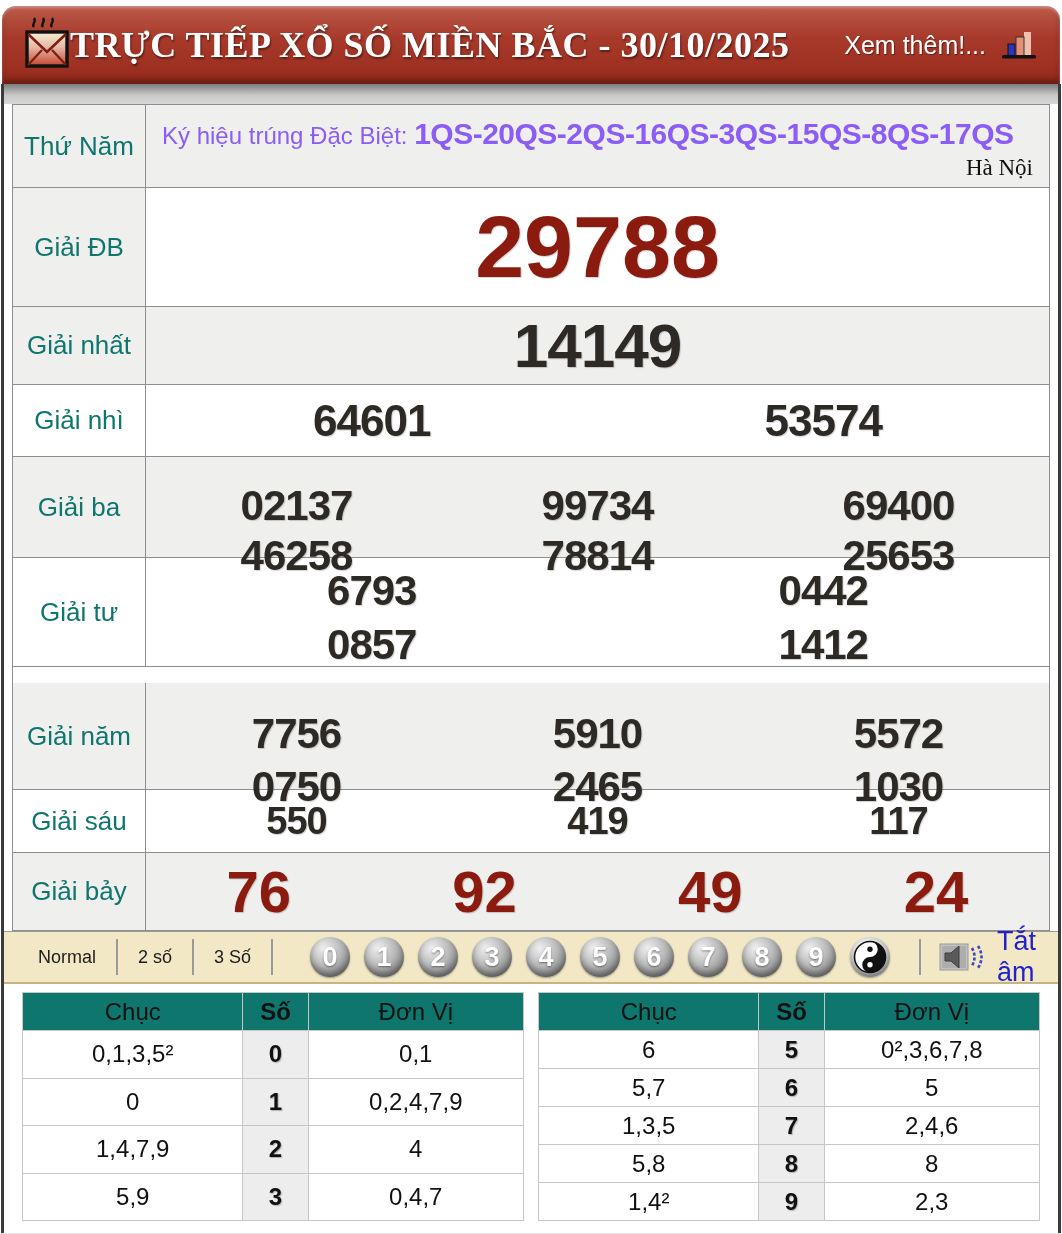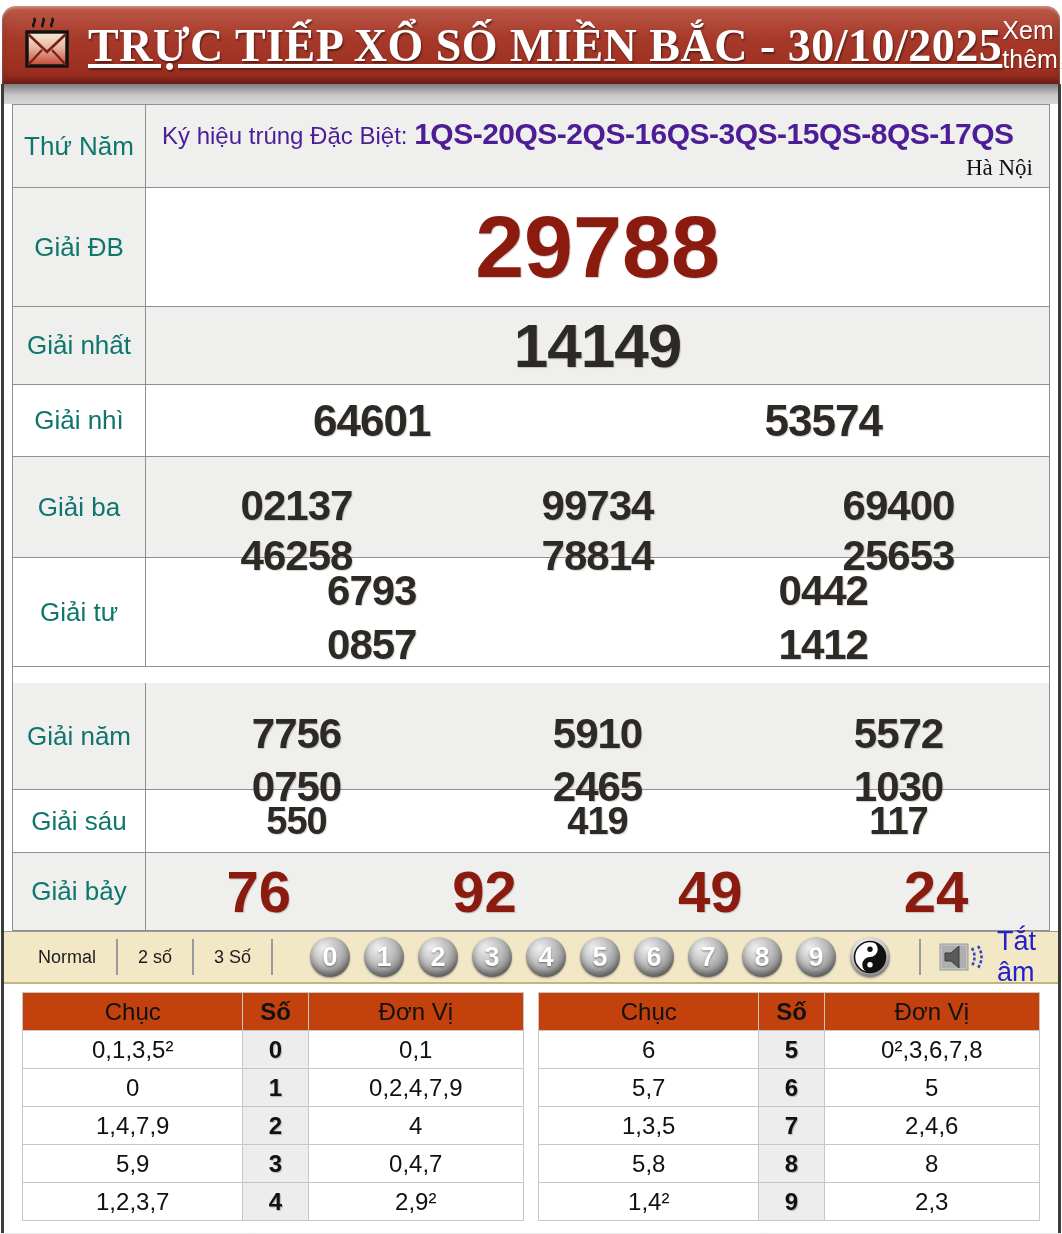--- a/index.html
+++ b/index.html
@@ -4,22 +4,22 @@
 <style>
   html,body{margin:0;padding:0;background:#fff;}
   body{width:1062px;font-family:"Liberation Sans",sans-serif;-webkit-font-smoothing:antialiased;}
   .page{width:1062px;}
 
   
   .hdr{height:78px;margin:6px 2px 0 2px;border-radius:14px 14px 0 0;
        background:linear-gradient(#bb5a49,#a83a2b 40%,#9e3022 80%,#8f281b);
        box-shadow:inset 0 2px 3px rgba(255,255,255,.35), inset 0 -4px 6px rgba(0,0,0,.3);
        display:flex;align-items:center;padding:0 22px;}
-  .hdr-title{color:#fff;font-family:"Liberation Serif",serif;font-weight:bold;font-size:46px;
-       letter-spacing:.5px;margin-left:18px;text-shadow:1px 2px 2px rgba(0,0,0,.45);white-space:nowrap;text-decoration:underline;}
+  .hdr-title{color:#fff;font-family:"Liberation Serif",serif;font-weight:bold;font-size:36px;
+       letter-spacing:.5px;text-shadow:1px 2px 2px rgba(0,0,0,.45);white-space:nowrap;}
   .hdr-spacer{flex:1;}
   .hdr-more{color:#fff;font-size:25px;cursor:pointer;text-shadow:1px 1px 1px rgba(0,0,0,.4);}
   .hdr-chart{margin-left:14px;cursor:pointer;display:flex;align-items:flex-end;}
 
   
   .bodywrap{border-left:3px solid #3b3b3b;border-right:3px solid #3b3b3b;margin:0 1px;background:#fff;}
   .graybar{height:20px;background:linear-gradient(#7d7d7d,#c7c7c7 55%,#d8d8d8);}
 
   
   .rtable{margin:0 8px;border:1px solid #8f8f8f;}
@@ -33,21 +33,21 @@
   .r-db{height:118px;}
   .r-db .cell-label{background:#efefee;}
   .r-nhat{height:77px;}
   .r-nhi{height:71px;}
   .r-ba{height:100px;}
   .r-tu{height:108px;}
   .r-nam{height:106px;margin-top:16px;}
   .r-sau{height:62px;}
   .r-bay{height:77px;}
 
-  .info-body{padding:6px 6px 4px 16px;font-size:24px;color:#4c1d95;line-height:1.55;}
+  .info-body{padding:6px 6px 4px 16px;font-size:24px;color:#8b5cf6;line-height:1.55;}
   .info-code{font-weight:bold;font-size:30px;letter-spacing:-0.5px;}
   .region{position:absolute;right:16px;bottom:6px;font-family:"Liberation Serif",serif;
        font-size:23px;color:#111;}
 
   .grid-1,.grid-2,.grid-3,.grid-4,.grid-2x2,.grid-3x2{height:100%;display:grid;
        align-items:center;justify-items:center;}
   .grid-1{grid-template-columns:1fr;}
   .grid-2{grid-template-columns:1fr 1fr;}
   .grid-3{grid-template-columns:repeat(3,1fr);}
   .grid-4{grid-template-columns:repeat(4,1fr);}
@@ -79,21 +79,21 @@
   .ball-yy{background:radial-gradient(circle at 34% 28%,#f5f5f5,#cfcfcf 55%,#9c9c9c);}
   .mute{display:flex;align-items:center;margin-left:18px;cursor:pointer;}
   .mute-label{color:#2222cc;font-size:27px;margin-left:10px;}
   .speaker-box{display:flex;align-items:center;}
 
   
   .stats{display:flex;gap:14px;padding:8px 18px 12px 18px;background:#fff;}
   table.stat{border-collapse:collapse;width:50%;border:1px solid #a5a5a5;}
   table.stat th,table.stat td{border:1px solid #c6c6c6;text-align:center;font-size:24px;
        height:35px;padding:1px 6px;color:#111;font-weight:normal;}
-  table.stat thead th{background:#c2410c;}
+  table.stat thead th{background:#0f766e;}
   table.stat th.soh{font-weight:bold;}
   table.stat td.so{background:#ededed;font-weight:bold;text-shadow:1px 1px 1px rgba(0,0,0,.25);}
   table.stat col.c-chuc{width:44%;}
   table.stat col.c-so{width:13%;}
   table.stat col.c-donvi{width:43%;}
 
   
   .footgray{height:12px;background:linear-gradient(#ececec,#9c9c9c);margin:0 1px;}
   .footblack{height:28px;margin:0 1px;border-radius:0 0 16px 16px;
        background:linear-gradient(#6a6a6a,#161616 45%,#000 70%);}
@@ -311,25 +311,20 @@
           <tr>
             <td>1,4,7,9</td>
             <td class="so">2</td>
             <td>4</td>
           </tr>
           <tr>
             <td>5,9</td>
             <td class="so">3</td>
             <td>0,4,7</td>
           </tr>
-          <tr>
-            <td>1,2,3,7</td>
-            <td class="so">4</td>
-            <td>2,9²</td>
-          </tr>
         </tbody>
       </table>
 
       <table class="stat">
         <colgroup>
             <col class="c-chuc">
             <col class="c-so">
             <col class="c-donvi">
           </colgroup>
         <thead>

